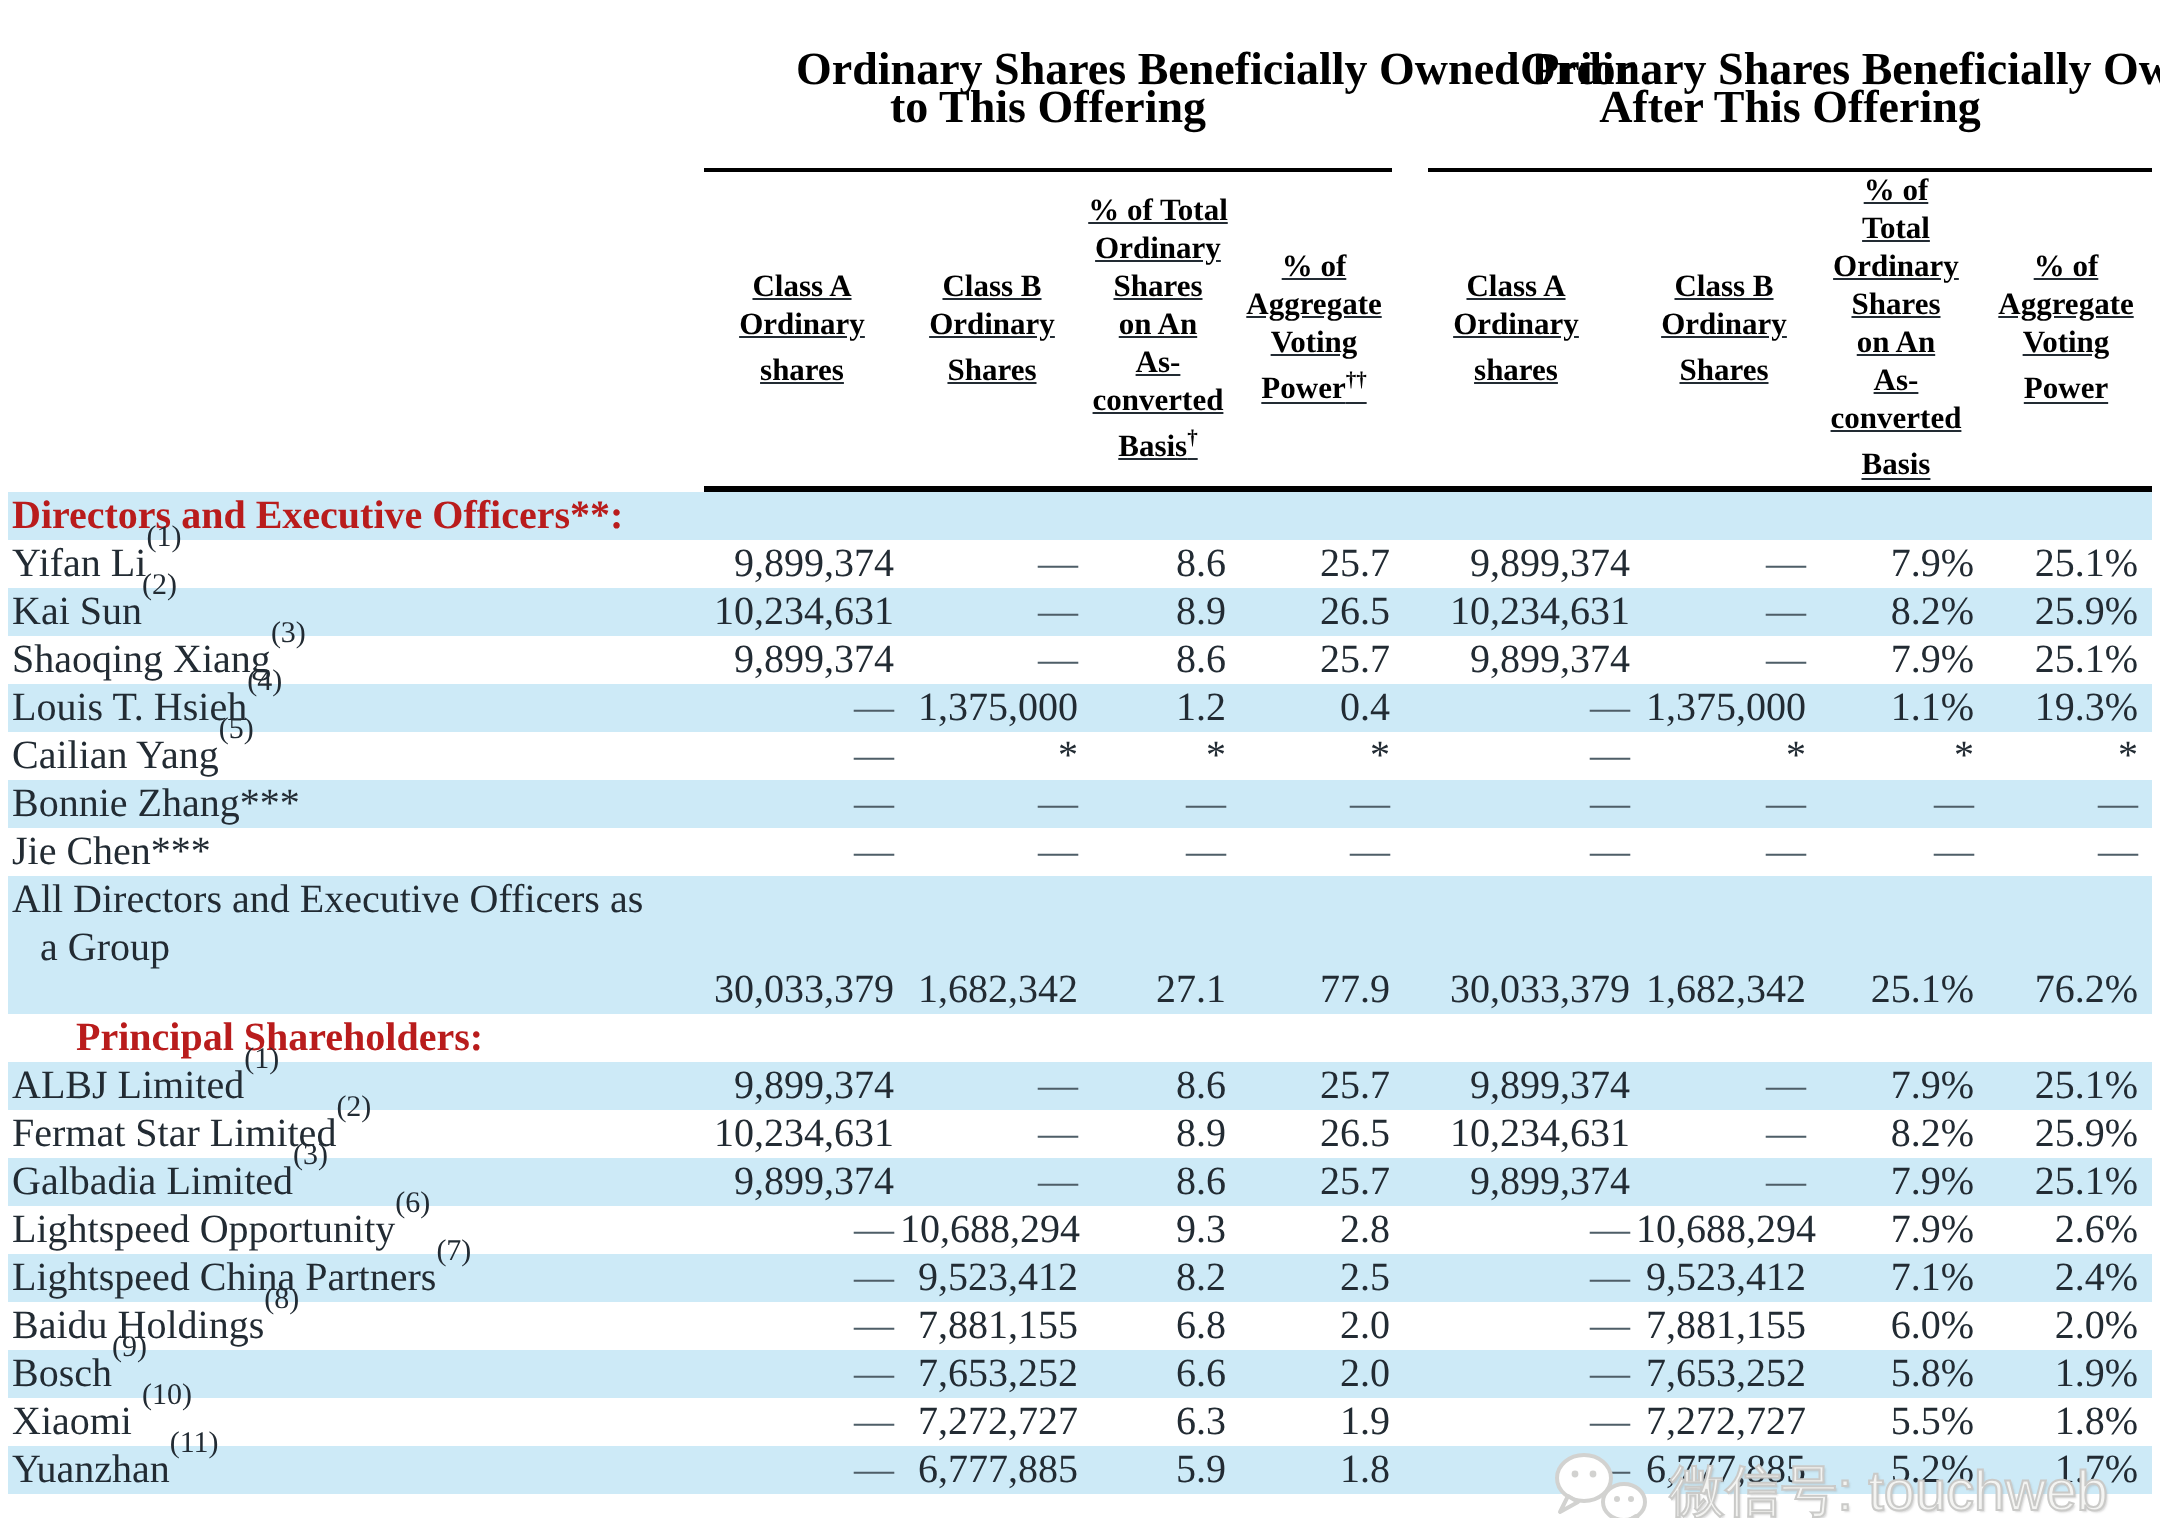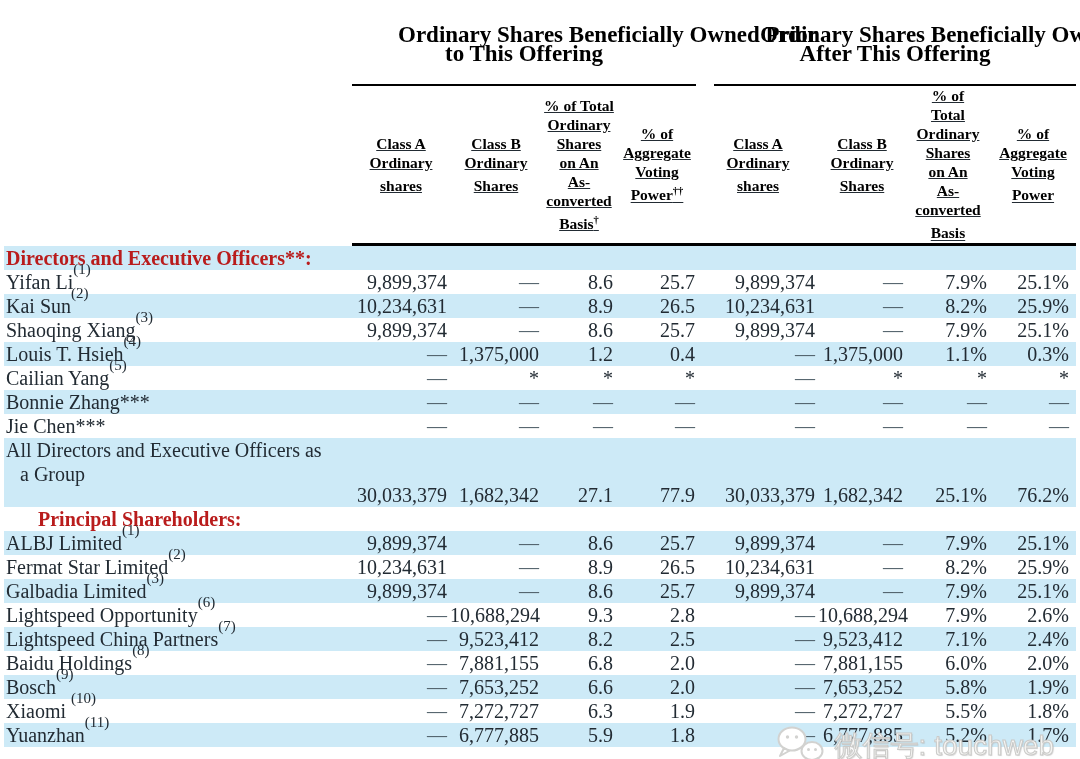--- a/index.html
+++ b/index.html
@@ -179,21 +179,21 @@
       </div>
       <div class="grid trow shaded">
         <div class="cell name"><span>Louis T. Hsieh</span><sup class="fn">(4)</sup></div>
         <div class="cell val v0 dash">—</div>
         <div class="cell val v1">1,375,000</div>
         <div class="cell val v2">1.2</div>
         <div class="cell val v3">0.4</div>
         <div class="cell val v4 dash">—</div>
         <div class="cell val v5">1,375,000</div>
         <div class="cell val v6">1.1%</div>
-        <div class="cell val v7">0.3%</div>
+        <div class="cell val v7">19.3%</div>
       </div>
       <div class="grid trow">
         <div class="cell name"><span>Cailian Yang</span><sup class="fn">(5)</sup></div>
         <div class="cell val v0 dash">—</div>
         <div class="cell val v1">*</div>
         <div class="cell val v2">*</div>
         <div class="cell val v3">*</div>
         <div class="cell val v4 dash">—</div>
         <div class="cell val v5">*</div>
         <div class="cell val v6">*</div>

